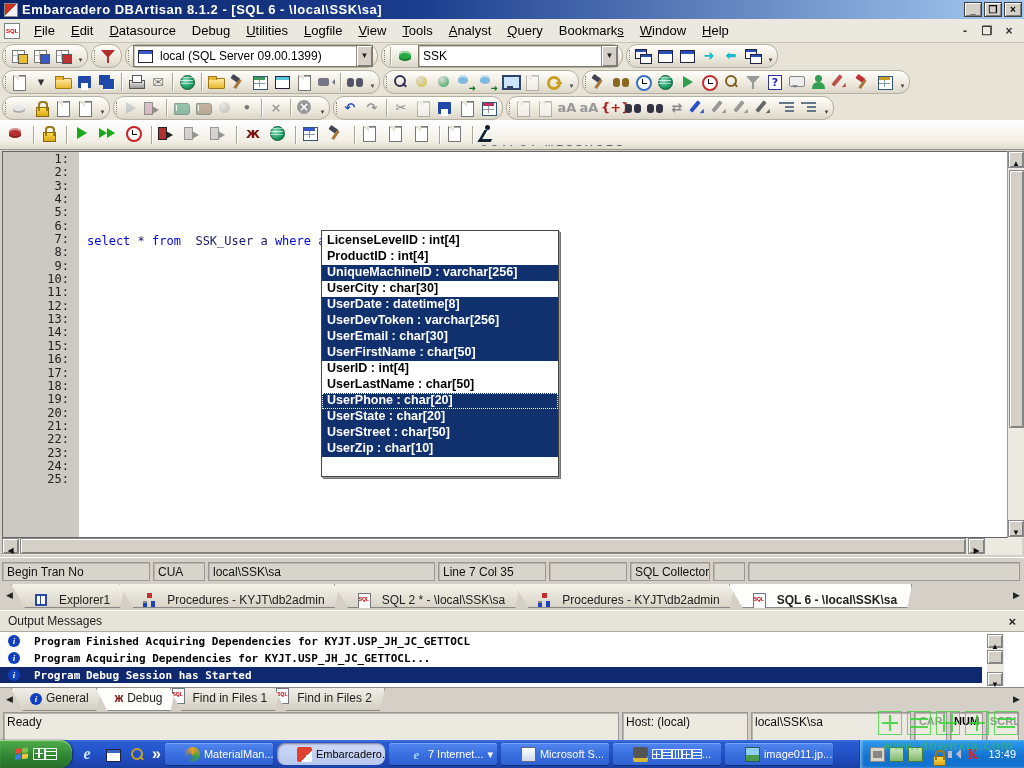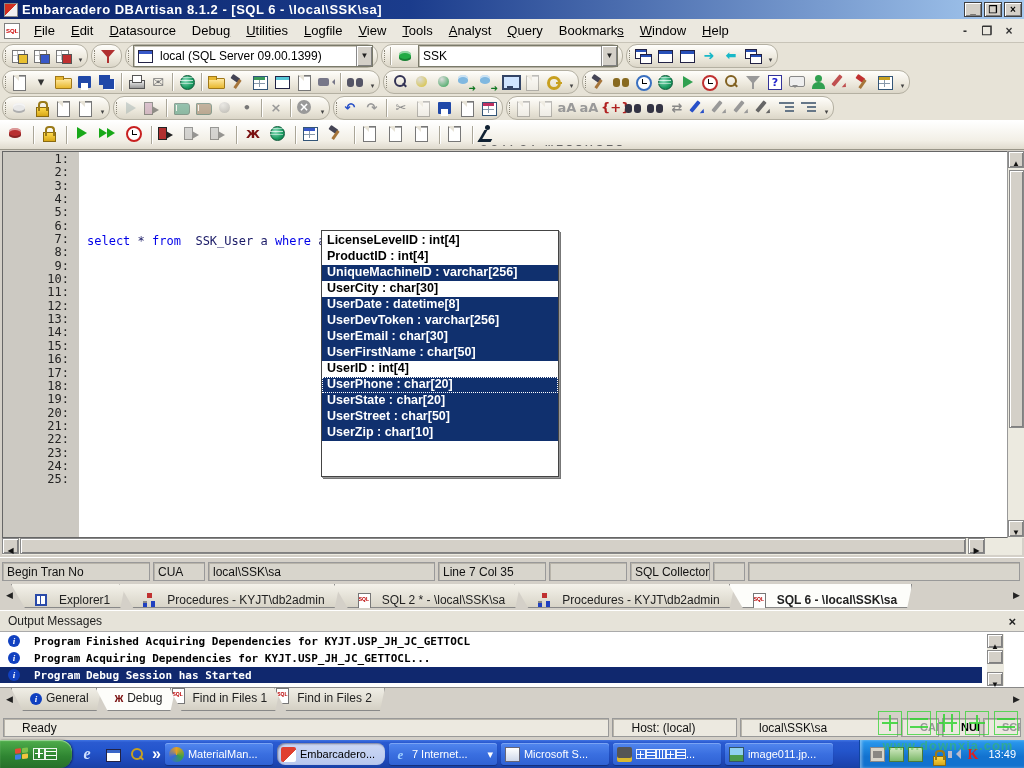--- a/index.html
+++ b/index.html
@@ -156,36 +156,36 @@
 .msgrow.sel { background:#10286e; color:#fff; width:982px;}
 #msgscroll { position:absolute; right:20px; top:634px; width:17px; height:52px; background:#eceae0;}
 
 #bottomtabs { top:688px; }
 .btab { position:relative; height:23px; margin-left:-6px; padding:3px 12px 0 18px; font-size:12px; color:#222; white-space:nowrap;
   background:linear-gradient(#f0eee6,#d4d0c4); border:1px solid #888; border-top:none;
   clip-path:polygon(0 0, 100% 0, calc(100% - 5px) 100%, 12px 100%); display:flex; gap:4px;}
 .btab.active { background:#fdfdfa; }
 
 #statusbar2 { position:absolute; left:0; top:714px; width:1024px; height:26px; background:#D4D0C8; display:flex; align-items:center; padding:0 3px; gap:3px;}
-.s2field { height:19px; background:#ece9e0; border:1px solid #999; box-shadow:inset 1px 1px 0 #b8b4aa; font-size:12px; color:#111; padding:2px 18px; white-space:nowrap; overflow:hidden;}
+.s2field { height:30px; background:#ece9e0; border:1px solid #999; box-shadow:inset 1px 1px 0 #b8b4aa; font-size:12px; color:#111; padding:2px 3px; white-space:nowrap; overflow:hidden;}
 .kbd { width:33px; text-align:center; color:#999; font-weight:bold; font-size:11px;}
 .kbd.on { color:#000; }
 
 #taskbar { position:absolute; left:0; top:740px; width:1024px; height:28px;
   background:linear-gradient(#3f73e3 0%,#2a5ad0 9%,#2456cd 35%,#1d46b5 80%,#1941a5 100%); display:flex; align-items:center; }
 #startbtn { width:72px; height:28px; border-radius:0 12px 12px 0; flex:none;
   background:linear-gradient(#4fae4c,#2e8431 60%,#27702a); box-shadow:inset 0 1px 1px #9fd69a, 1px 0 2px rgba(0,0,0,.5);
   display:flex; align-items:center; justify-content:center; gap:4px; color:#fff; font-weight:bold; font-size:13px;}
 #startflag { width:14px; height:13px; display:grid; grid-template-columns:6px 6px; grid-template-rows:5px 5px; gap:1px; transform:skewY(-6deg);}
 #startflag i { border-radius:1px; }
 .qlicon { width:18px; height:18px; margin-left:6px; position:relative; flex:none;}
 .q-e { color:#cfe0ff; font:bold italic 16px "Liberation Serif",serif; text-align:center; line-height:18px;}
 .taskbtn { height:22px; margin-left:4px; border-radius:3px; background:linear-gradient(#5287ef,#3a6fe0 50%,#2f62d4);
   box-shadow:inset 0 1px 0 #7aa4f4, 0 1px 1px rgba(0,0,0,.3); color:#fff; font-size:11px;
-  display:flex; align-items:center; padding:0 4px; gap:4px; white-space:nowrap; overflow:hidden; flex:none;}
+  display:flex; align-items:center; padding:0 20px; gap:4px; white-space:nowrap; overflow:hidden; flex:none;}
 .taskbtn.pressed { background:linear-gradient(#cdd9f5,#b7c7ee); color:#000; box-shadow:inset 1px 1px 2px rgba(0,0,30,.45);}
 .tico16 { width:15px; height:15px; flex:none; position:relative;}
 #tray { margin-left:auto; height:28px; background:linear-gradient(#2b9bf0,#1272cf 60%,#1272cf); border-left:1px solid #1045a0; box-shadow:inset 2px 0 3px rgba(255,255,255,.4);
   display:flex; align-items:center; padding:0 8px 0 10px; gap:4px; color:#fff; font-size:11px;}
 .trayico { width:15px; height:15px; position:relative; flex:none;}
 #clock { margin-left:4px; }
 
 #watermark { position:absolute; right:6px; top:711px; z-index:50; pointer-events:none; opacity:.85;}
 #watermark .wline1 { display:flex; gap:5px; }
 #watermark .wline2 { color:#3ec43e; font-size:13px; font-weight:bold; letter-spacing:1px; opacity:.55; text-align:center; margin-top:3px;}
@@ -465,20 +465,21 @@
     <div id="popup">
         <div class="pitem">LicenseLevelID : int[4]</div>
         <div class="pitem">ProductID : int[4]</div>
         <div class="pitem sel">UniqueMachineID : varchar[256]</div>
         <div class="pitem">UserCity : char[30]</div>
         <div class="pitem sel">UserDate : datetime[8]</div>
         <div class="pitem sel">UserDevToken : varchar[256]</div>
         <div class="pitem sel">UserEmail : char[30]</div>
         <div class="pitem sel">UserFirstName : char[50]</div>
         <div class="pitem">UserID : int[4]</div>
+        <div class="pitem">UserLastName : char[50]</div>
         <div class="pitem sel focus">UserPhone : char[20]</div>
         <div class="pitem sel">UserState : char[20]</div>
         <div class="pitem sel">UserStreet : char[50]</div>
         <div class="pitem sel">UserZip : char[10]</div>
       </div>
   </div>
   <div id="vscroll">
     <div class="sbtn" style="left:0;top:0;width:16px;height:17px;"><span class="arrowglyph" style="line-height:17px;">▲</span></div>
     <div class="thumb"></div>
     <div class="sbtn" style="left:0;top:369px;width:16px;height:17px;"><span class="arrowglyph" style="line-height:17px;">▼</span></div>

